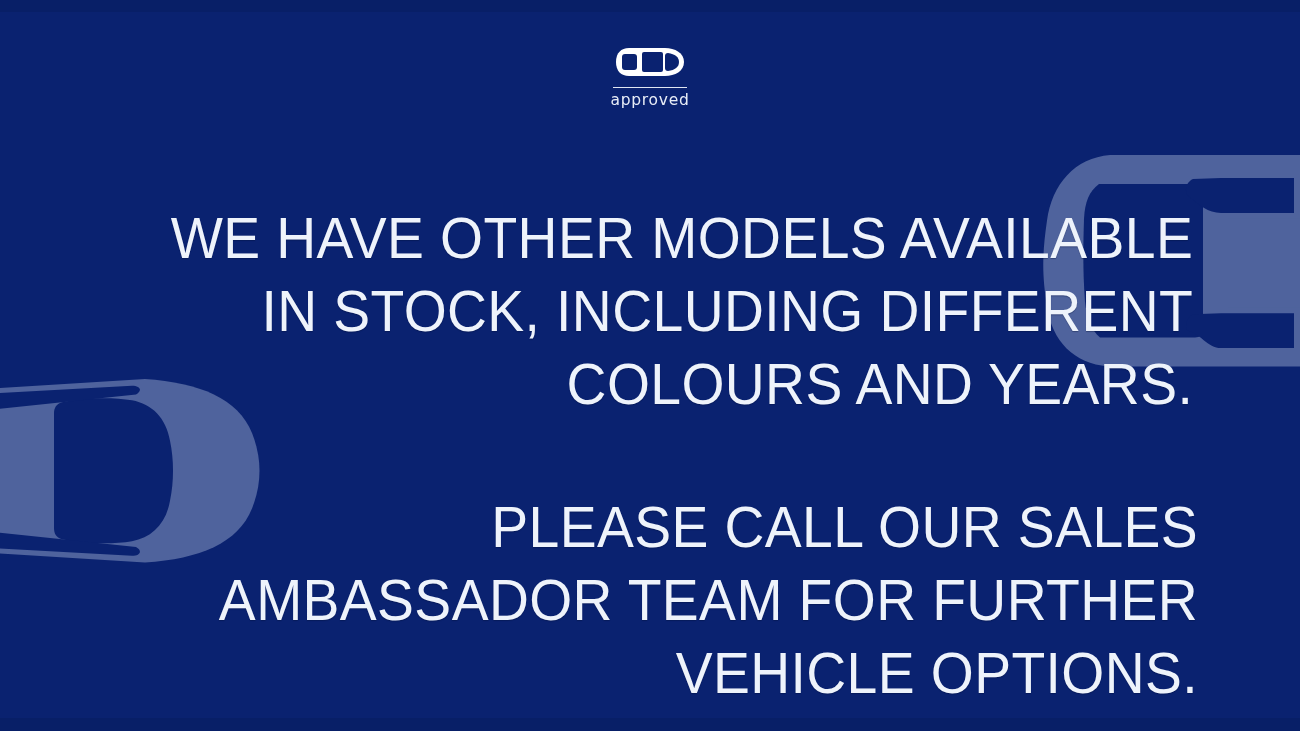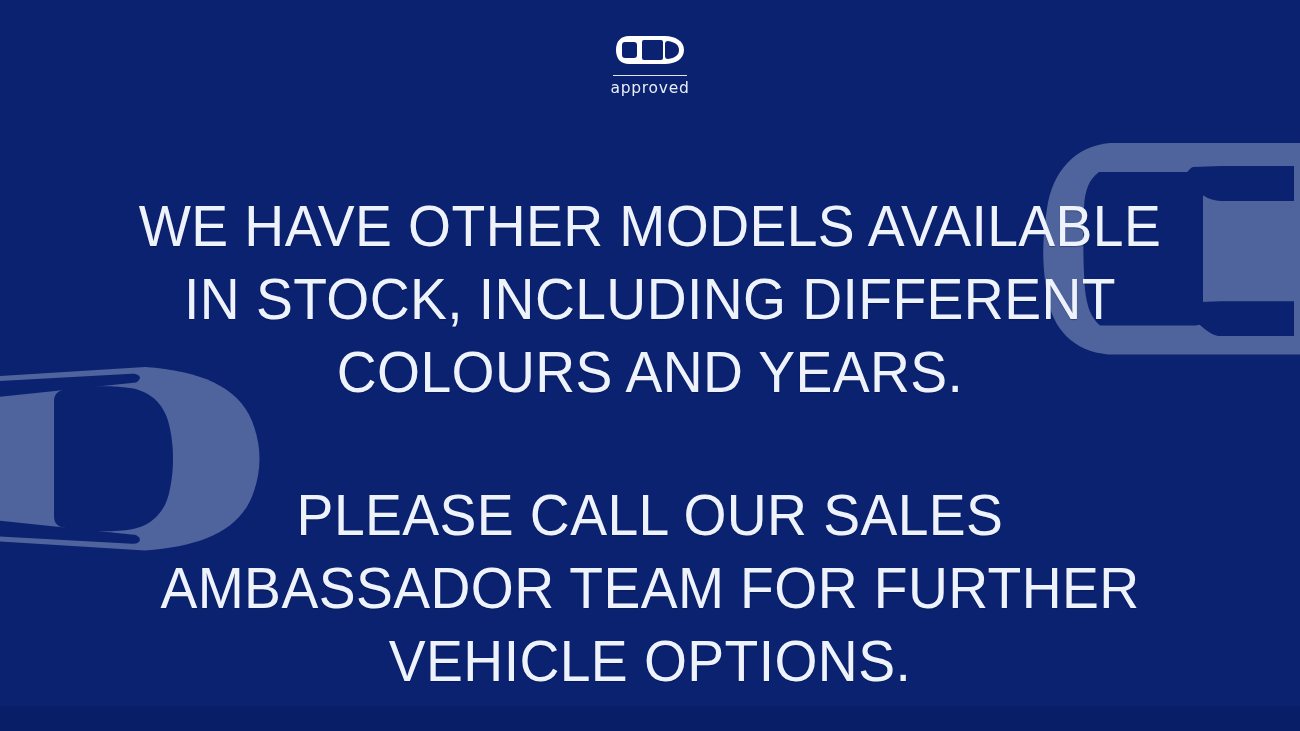--- a/index.html
+++ b/index.html
@@ -10,20 +10,21 @@
   }
   * { box-sizing: border-box; }
 
   .stage {
     position: relative;
     width: 1300px;
     height: 706px;
     background: #0a2270;
     overflow: hidden;
     font-family: "Liberation Sans", "DejaVu Sans", sans-serif;
+    margin-top: 12px;
     -webkit-font-smoothing: antialiased;
   }
 
   
   .bg-cars {
     position: absolute;
     inset: 0;
     width: 100%;
     height: 100%;
     pointer-events: none;
@@ -61,21 +62,21 @@
     font-family: "DejaVu Sans", sans-serif;
   }
 
   
   .copy {
     position: absolute;
     left: 0;
     right: 0;
     top: 190px;
     z-index: 4;
-    text-align: center;
+    text-align: right;
     padding: 0 24px;
   }
   .headline {
     color: #eef3fb;
     font-family: "Liberation Sans Narrow", "Liberation Sans", "DejaVu Sans Condensed", sans-serif;
     font-weight: 400;
     font-size: 57px;
     line-height: 1.28;
     letter-spacing: 0.4px;
     margin: 0 auto;

